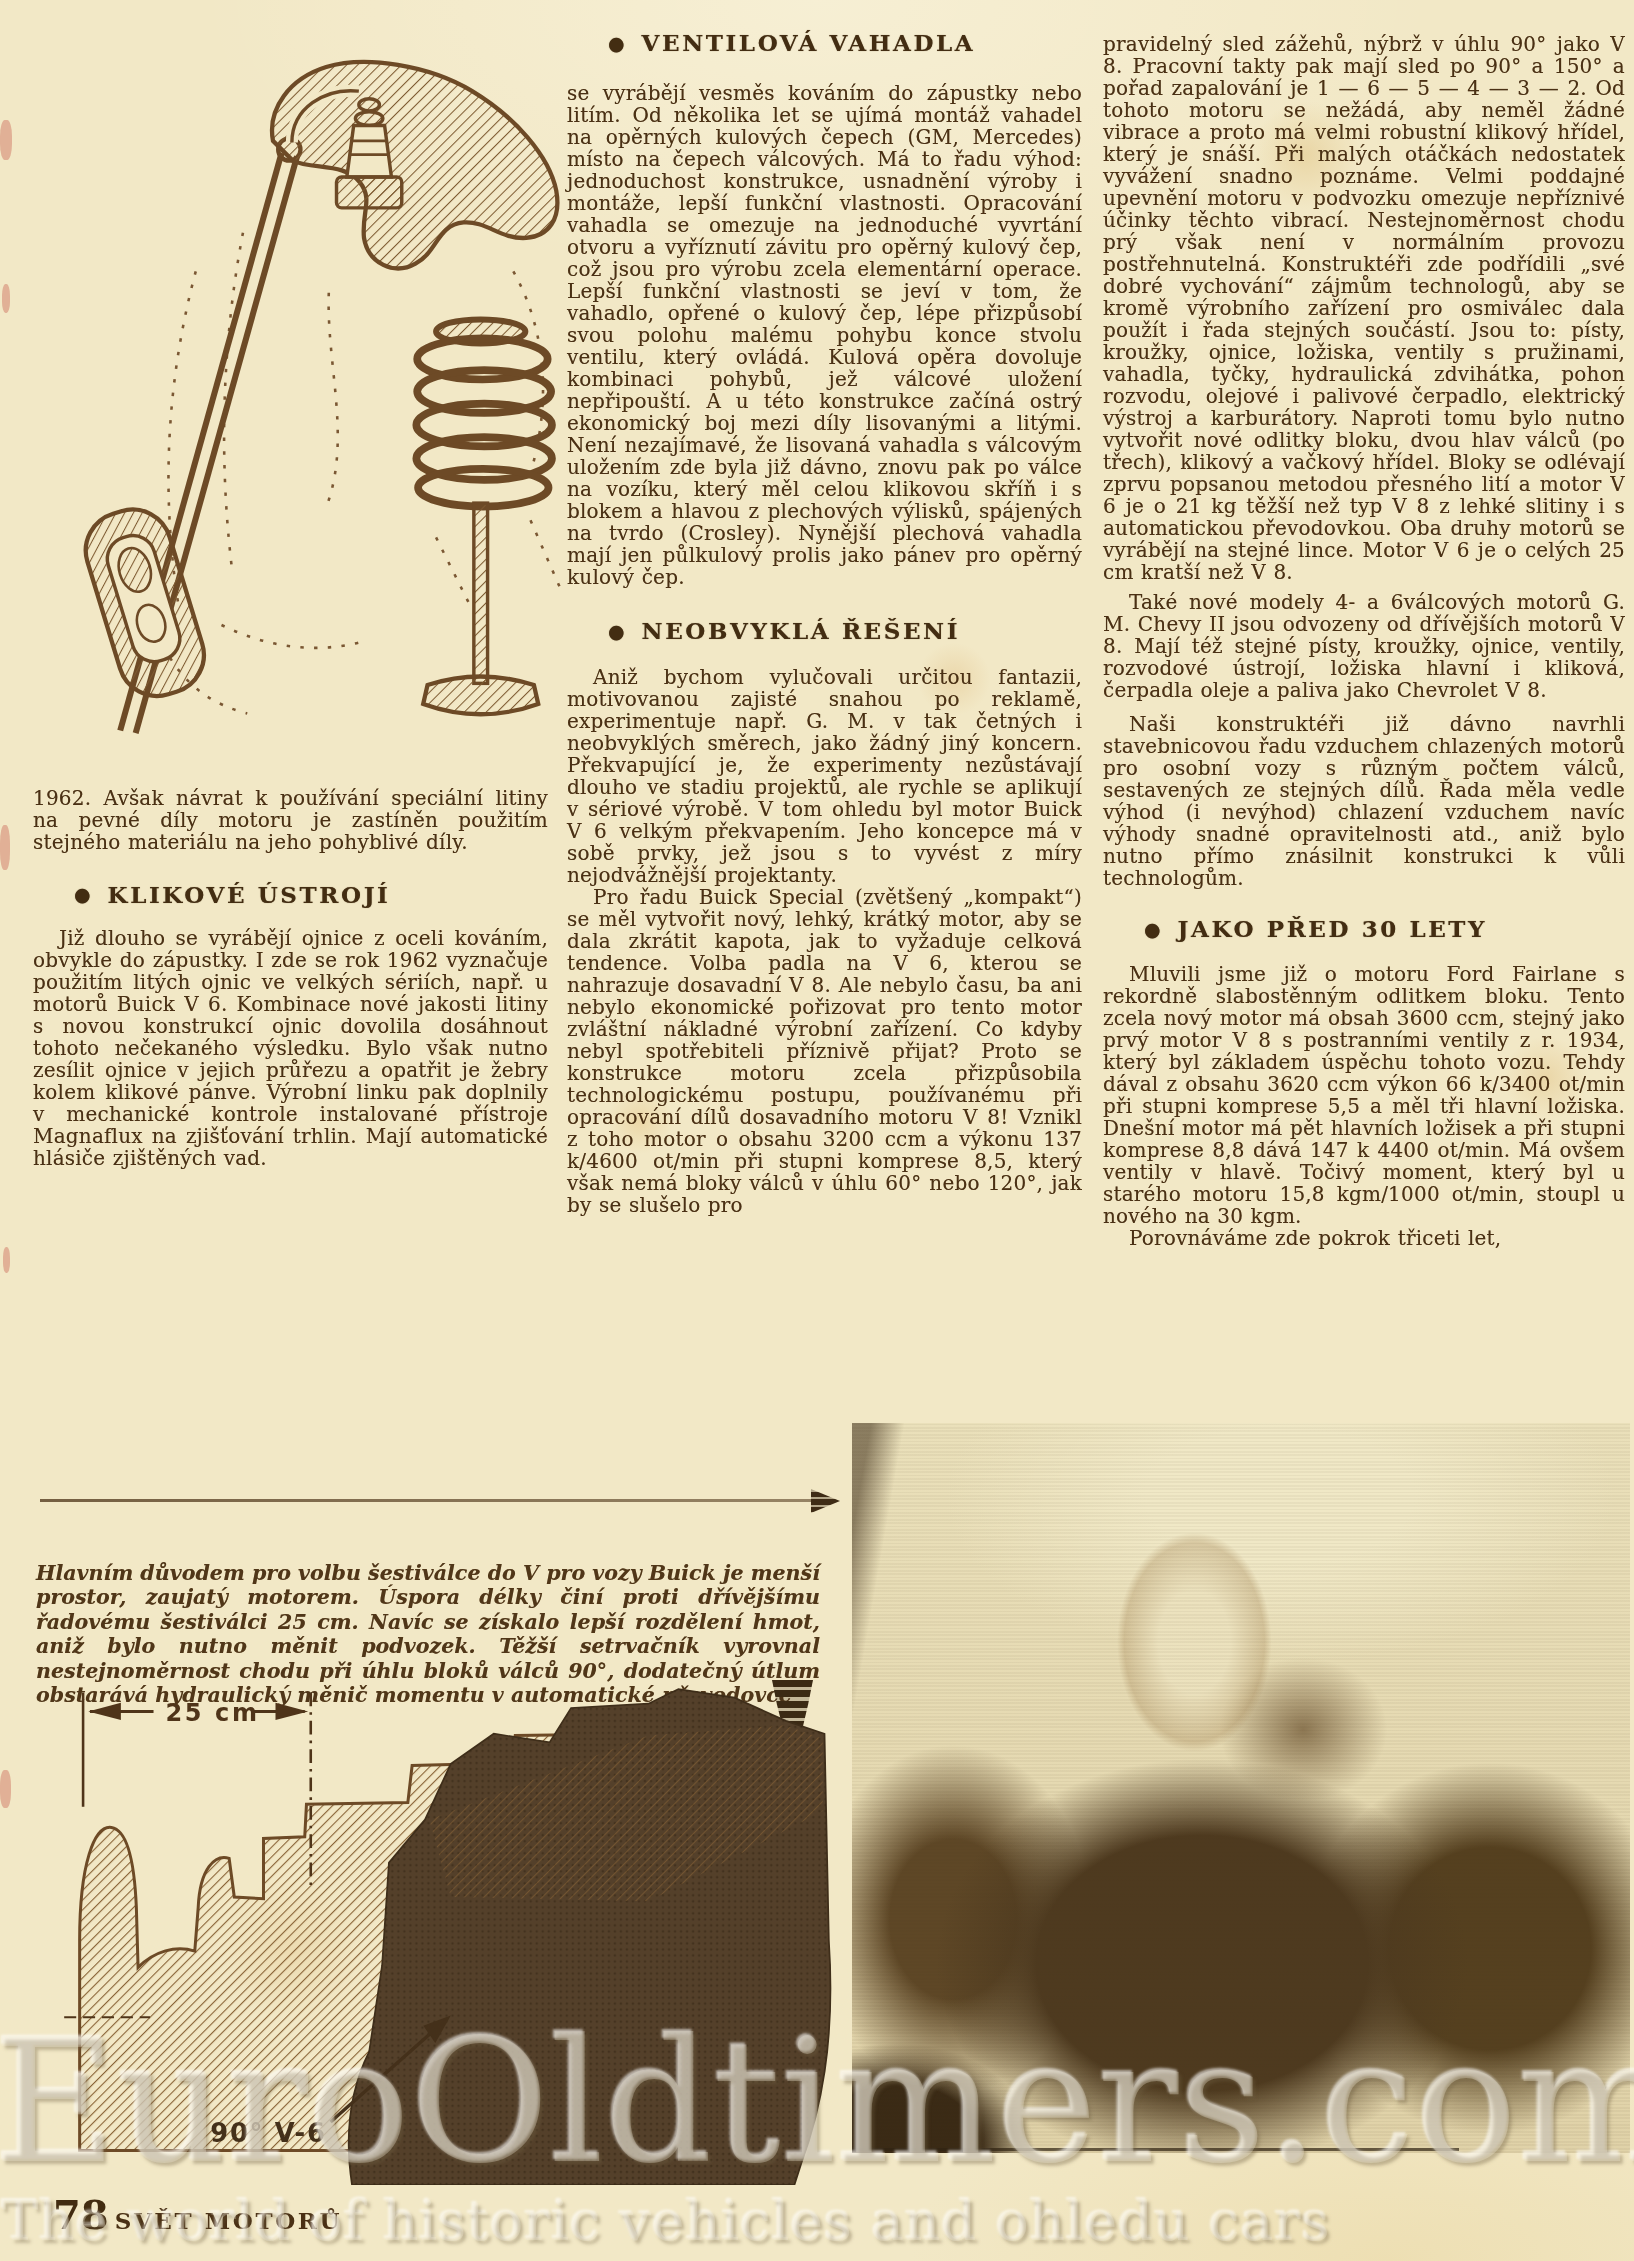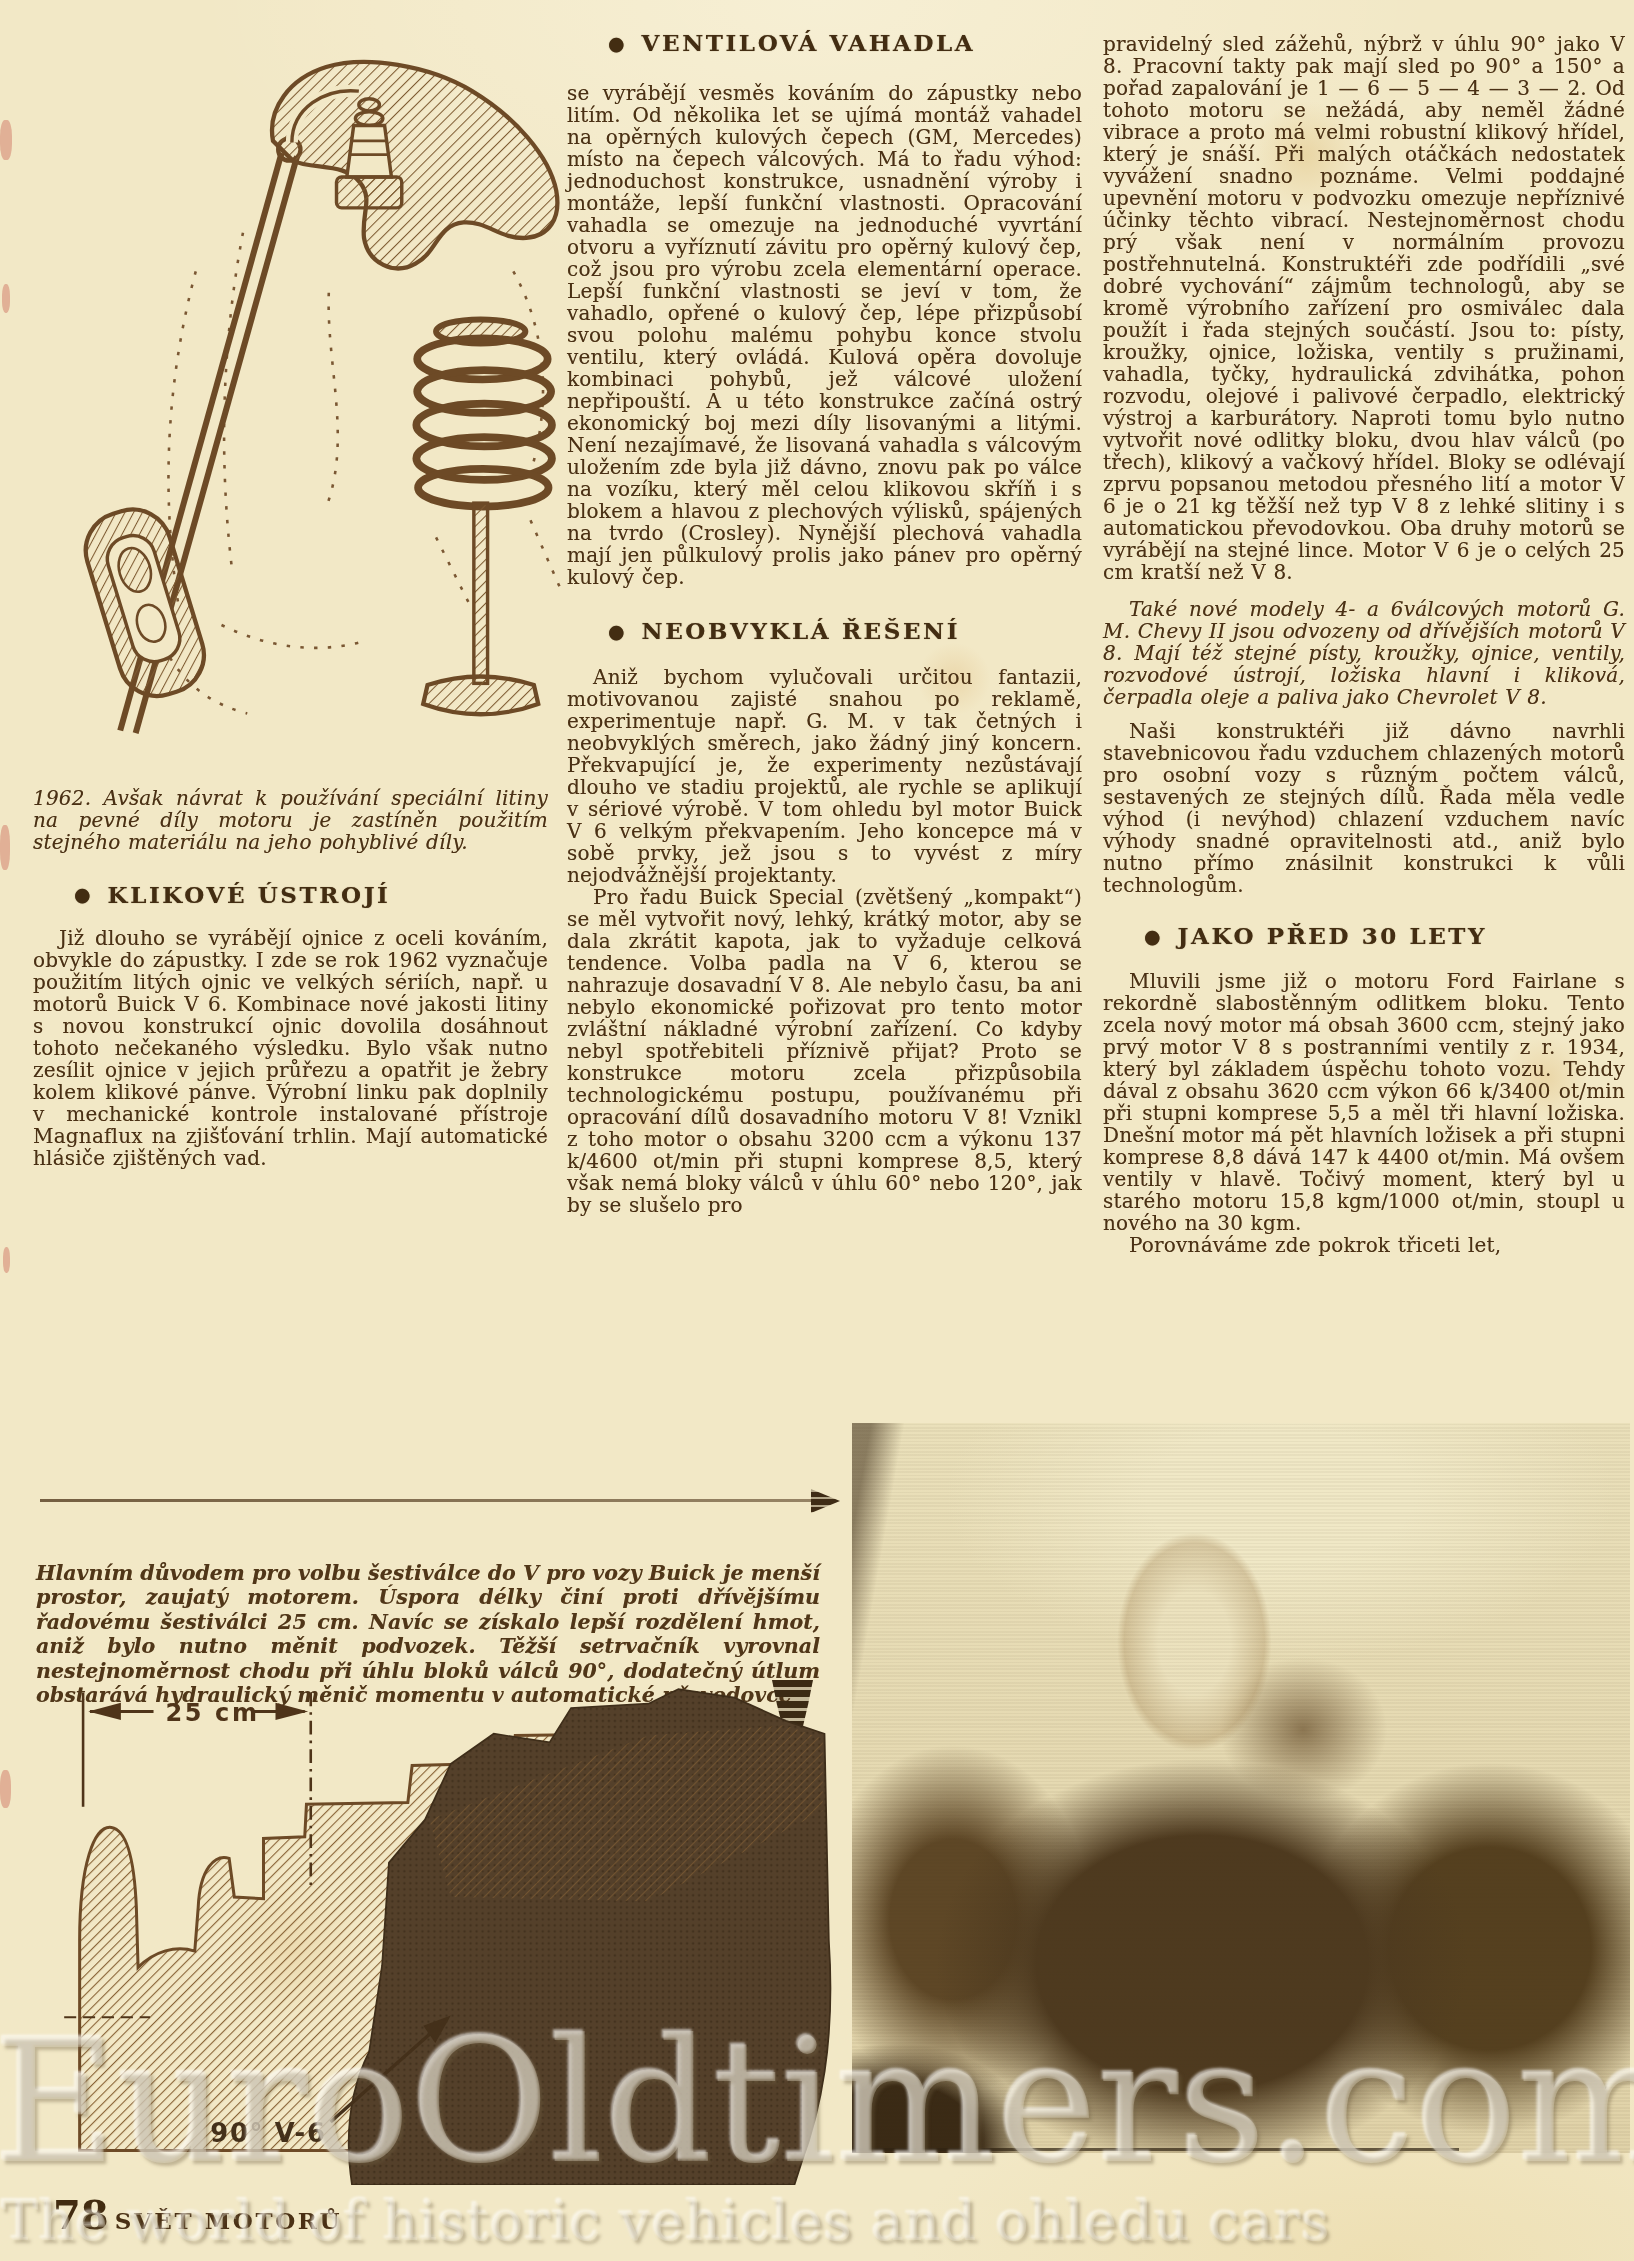--- a/index.html
+++ b/index.html
@@ -161,21 +161,21 @@
       </g>
 
       <g>
         <rect x="474" y="580" width="16" height="210" fill="url(#hatchA)" stroke="#6d4a26" stroke-width="4"></rect>
         <path d="M420,792 Q482,772 544,792 L549,814 Q482,838 415,814 Z" fill="url(#hatchA)" stroke="#6d4a26" stroke-width="5"></path>
       </g>
     </svg>
 
     <div style="height:744px;"></div>
 
-    <p class="body-text" style="margin-top:43px;font-style:italic;">1962. Avšak návrat k používání speciální litiny na pevné díly motoru je zastíněn použitím stejného materiálu na jeho pohyblivé díly.</p>
+    <p class="body-text" style="margin-top:43px;">1962. Avšak návrat k používání speciální litiny na pevné díly motoru je zastíněn použitím stejného materiálu na jeho pohyblivé díly.</p>
 
     <h2 class="sec-heading" style="margin-top:27.5px;">
       <span class="bullet">●</span>
       <span>KLIKOVÉ ÚSTROJÍ</span>
     </h2>
 
     <p class="body-text indent" style="margin-top:19px;">Již dlouho se vyrábějí ojnice z oceli kováním, obvykle do zápustky. I zde se rok 1962 vyznačuje použitím litých ojnic ve velkých sériích, např. u motorů Buick V 6. Kombinace nové jakosti litiny s novou konstrukcí ojnic dovolila dosáhnout tohoto nečekaného výsledku. Bylo však nutno zesílit ojnice v jejich průřezu a opatřit je žebry kolem klikové pánve. Výrobní linku pak doplnily v mechanické kontrole instalované přístroje Magnaflux na zjišťování trhlin. Mají automatické hlásiče zjištěných vad.</p>
   </div>
 
   <div class="col" id="col2">
@@ -192,21 +192,21 @@
       <span>NEOBVYKLÁ ŘEŠENÍ</span>
     </h2>
 
     <p class="body-text indent" style="margin-top:22.3px;">Aniž bychom vylučovali určitou fantazii, motivovanou zajisté snahou po reklamě, experimentuje např. G. M. v tak četných i neobvyklých směrech, jako žádný jiný koncern. Překvapující je, že experimenty nezůstávají dlouho ve stadiu projektů, ale rychle se aplikují v sériové výrobě. V tom ohledu byl motor Buick V 6 velkým překvapením. Jeho koncepce má v sobě prvky, jež jsou s to vyvést z míry nejodvážnější projektanty.</p>
 
     <p class="body-text indent" style="margin-top:0;">Pro řadu Buick Special (zvětšený „kompakt“) se měl vytvořit nový, lehký, krátký motor, aby se dala zkrátit kapota, jak to vyžaduje celková tendence. Volba padla na V 6, kterou se nahrazuje dosavadní V 8. Ale nebylo času, ba ani nebylo ekonomické pořizovat pro tento motor zvláštní nákladné výrobní zařízení. Co kdyby nebyl spotřebiteli příznivě přijat? Proto se konstrukce motoru zcela přizpůsobila technologickému postupu, používanému při opracování dílů dosavadního motoru V 8! Vznikl z toho motor o obsahu 3200 ccm a výkonu 137 k/4600 ot/min při stupni komprese 8,5, který však nemá bloky válců v úhlu 60° nebo 120°, jak by se slušelo pro</p>
   </div>
 
   <div class="col" id="col3">
     <p class="body-text" style="margin-top:33px;">pravidelný sled zážehů, nýbrž v úhlu 90° jako V 8. Pracovní takty pak mají sled po 90° a 150° a pořad zapalování je 1 — 6 — 5 — 4 — 3 — 2. Od tohoto motoru se nežádá, aby neměl žádné vibrace a proto má velmi robustní klikový hřídel, který je snáší. Při malých otáčkách nedostatek vyvážení snadno poznáme. Velmi poddajné upevnění motoru v podvozku omezuje nepříznivé účinky těchto vibrací. Nestejnoměrnost chodu prý však není v normálním provozu postřehnutelná. Konstruktéři zde podřídili „své dobré vychování“ zájmům technologů, aby se kromě výrobního zařízení pro osmiválec dala použít i řada stejných součástí. Jsou to: písty, kroužky, ojnice, ložiska, ventily s pružinami, vahadla, tyčky, hydraulická zdvihátka, pohon rozvodu, olejové i palivové čerpadlo, elektrický výstroj a karburátory. Naproti tomu bylo nutno vytvořit nové odlitky bloku, dvou hlav válců (po třech), klikový a vačkový hřídel. Bloky se odlévají zprvu popsanou metodou přesného lití a motor V 6 je o 21 kg těžší než typ V 8 z lehké slitiny i s automatickou převodovkou. Oba druhy motorů se vyrábějí na stejné lince. Motor V 6 je o celých 25 cm kratší než V 8.</p>
-    <p class="body-text indent" style="margin-top:15px;font-style:italic;">Také nové modely 4- a 6válcových motorů G. M. Chevy II jsou odvozeny od dřívějších motorů V 8. Mají též stejné písty, kroužky, ojnice, ventily, rozvodové ústrojí, ložiska hlavní i kliková, čerpadla oleje a paliva jako Chevrolet V 8.</p>
+    <p class="body-text indent" style="margin-top:8px;">Také nové modely 4- a 6válcových motorů G. M. Chevy II jsou odvozeny od dřívějších motorů V 8. Mají též stejné písty, kroužky, ojnice, ventily, rozvodové ústrojí, ložiska hlavní i kliková, čerpadla oleje a paliva jako Chevrolet V 8.</p>
     <p class="body-text indent" style="margin-top:12px;">Naši konstruktéři již dávno navrhli stavebnicovou řadu vzduchem chlazených motorů pro osobní vozy s různým počtem válců, sestavených ze stejných dílů. Řada měla vedle výhod (i nevýhod) chlazení vzduchem navíc výhody snadné opravitelnosti atd., aniž bylo nutno přímo znásilnit konstrukci k vůli technologům.</p>
 
     <h2 class="sec-heading" style="margin-top:26px;">
       <span class="bullet">●</span>
       <span>JAKO PŘED 30 LETY</span>
     </h2>
 
     <p class="body-text indent" style="margin-top:20.6px;">Mluvili jsme již o motoru Ford Fairlane s rekordně slabostěnným odlitkem bloku. Tento zcela nový motor má obsah 3600 ccm, stejný jako prvý motor V 8 s postranními ventily z r. 1934, který byl základem úspěchu tohoto vozu. Tehdy dával z obsahu 3620 ccm výkon 66 k/3400 ot/min při stupni komprese 5,5 a měl tři hlavní ložiska. Dnešní motor má pět hlavních ložisek a při stupni komprese 8,8 dává 147 k 4400 ot/min. Má ovšem ventily v hlavě. Točivý moment, který byl u starého motoru 15,8 kgm/1000 ot/min, stoupl u nového na 30 kgm.</p>
     <p class="body-text indent" style="margin-top:0;">Porovnáváme zde pokrok třiceti let,</p>
   </div>

